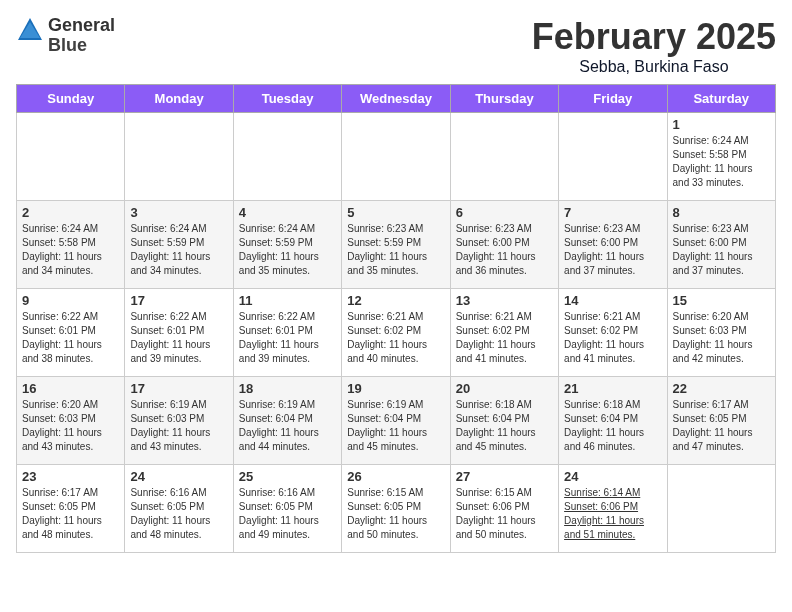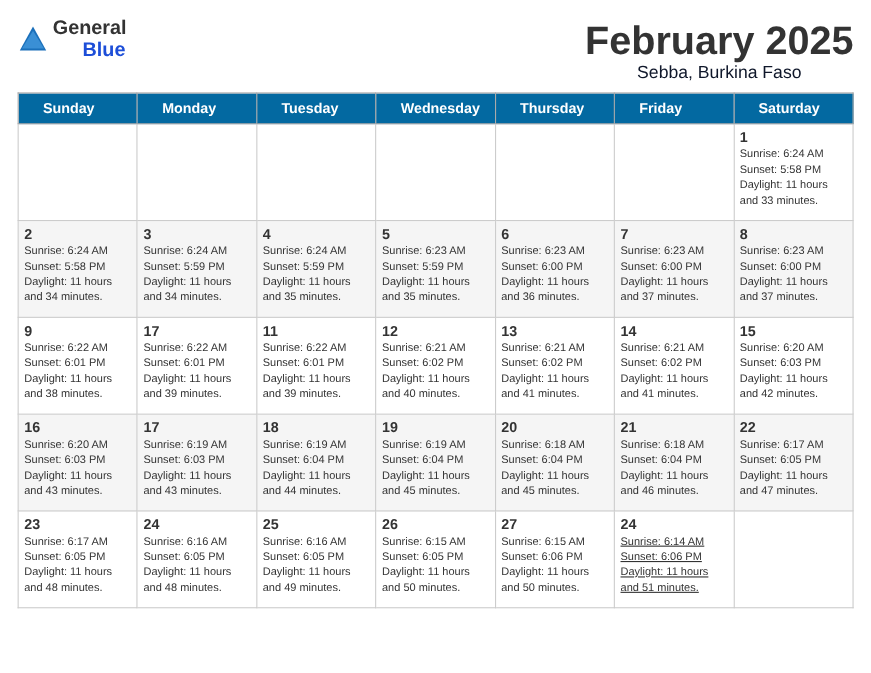--- a/index.html
+++ b/index.html
@@ -11,37 +11,35 @@
       padding: 16px;
     }
     .header {
       display: flex;
       justify-content: space-between;
       align-items: flex-start;
       margin-bottom: 8px;
     }
     .logo {
       display: flex;
-      align-items: center;
     }
     .logo-text {
       display: flex;
       flex-direction: column;
       line-height: 1.1;
     }
     .logo-general {
       font-size: 18px;
       font-weight: bold;
       color: #333;
     }
     .logo-blue {
       font-size: 18px;
       font-weight: bold;
-      color: #1d4ed8;
-      margin-left: 27px;
+      color: #404040;
     }
     .logo-icon {
       width: 28px;
       height: 28px;
       margin-right: 4px;
     }
     .title-block {
       text-align: center;
     }
     .month-title {
@@ -52,26 +50,26 @@
     .subtitle {
       font-size: 16px;
       color: #0f172a;
     }
     table {
       width: 100%;
       border-collapse: collapse;
       table-layout: fixed;
     }
     thead tr th {
-      background-color: #0369a1;
+      background-color: #8b5cf6;
       color: #fff;
-      padding: 6px 22px;
+      padding: 6px 12px;
       font-size: 13px;
       font-weight: bold;
-      text-align: left;
+      text-align: center;
       border: 1px solid #aaa;
     }
     tbody tr td {
       border: 1px solid #ccc;
       vertical-align: top;
       padding: 4px 5px;
       font-size: 10.5px;
       color: #333;
       height: 88px;
       background: #fff;

